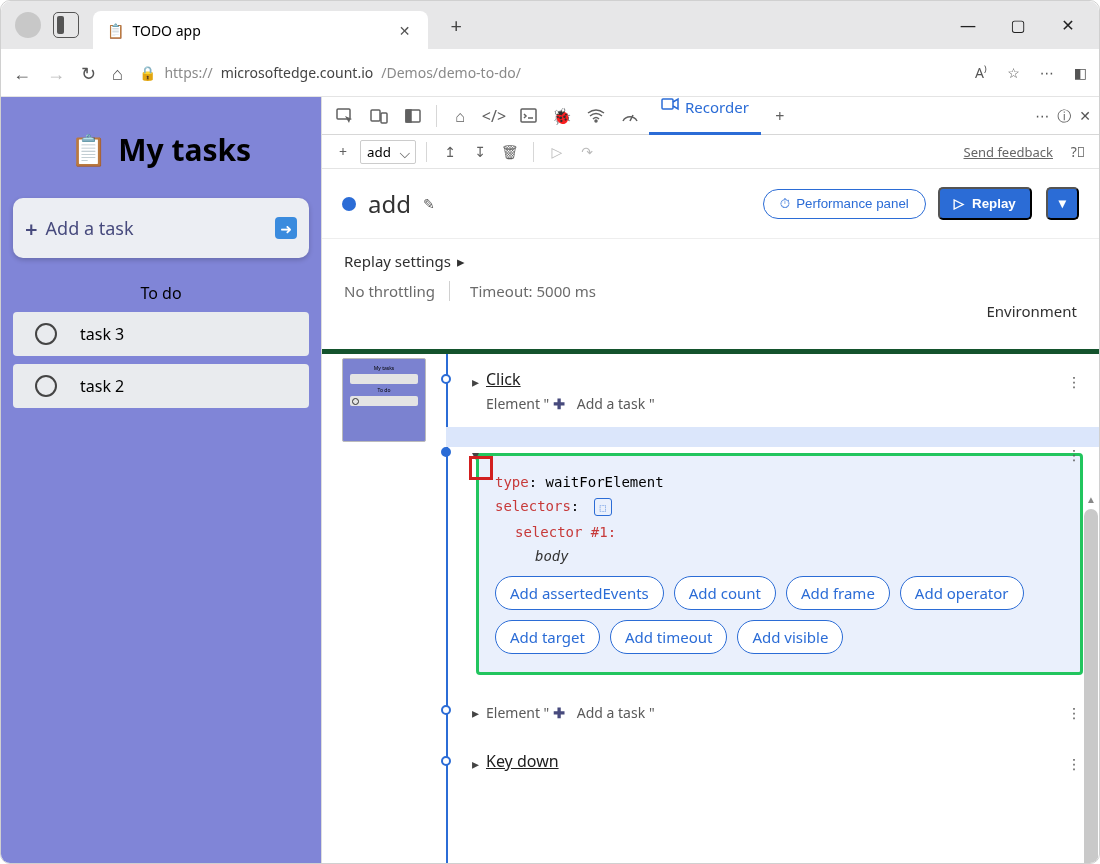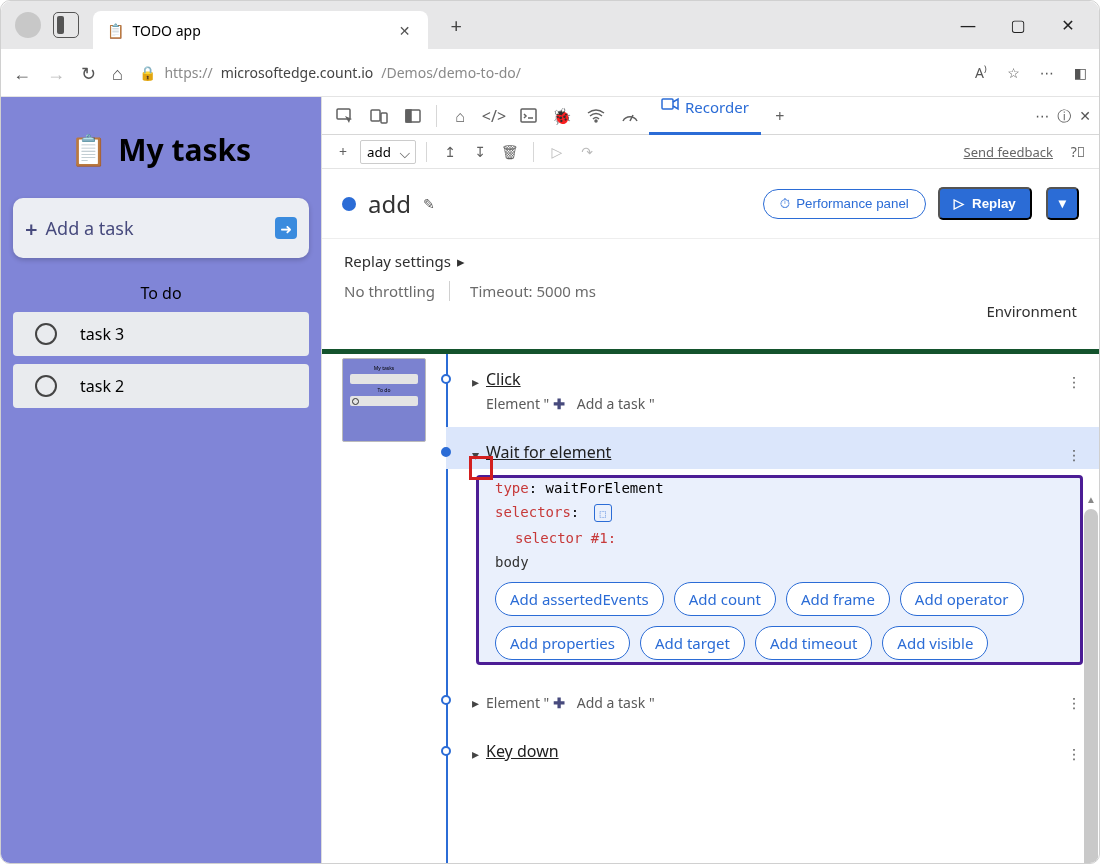--- a/index.html
+++ b/index.html
@@ -66,25 +66,25 @@
   .thumb .mini3::before{content:"";width:5px;height:5px;border:1px solid #333;border-radius:50%;margin:0 2px;}
   .step{position:relative;margin-left:124px;padding:14px 20px 14px 40px;}
   .step .node{position:absolute;left:-5px;top:20px;width:10px;height:10px;border:2px solid #2b6cd6;background:#fff;border-radius:50%;}
   .step .disc{position:absolute;left:26px;top:18px;color:#444;}
   .step .title{font-size:16px;color:#202020;text-decoration:underline;}
   .step .sub{color:#5a5a5a;margin-top:4px;display:flex;align-items:center;gap:4px;}
   .step .plusmini{color:#474a7d;font-weight:700;}
   .step .menu{position:absolute;right:18px;top:18px;color:#555;}
   .expanded{background:#dbe6fb;}
   .redbox1{position:absolute;left:147px;top:102px;width:24px;height:24px;border:3px solid #d21f1f;z-index:5;}
-  .details{border:3px solid #4c1d95;border-radius:4px;margin:6px 16px 10px 154px;padding:2px 16px;background:#eaf0fc;}
+  .details{border:3px solid #22c55e;border-radius:4px;margin:6px 16px 10px 154px;padding:18px 16px;background:#eaf0fc;}
   .details .kv{font-family:ui-monospace,Consolas,monospace;margin-bottom:8px;font-size:14px;}
   .details .k{color:#c73939;}
   .details .selhdr{color:#c73939;margin-left:20px;}
-  .details .body1{color:#333;}
+  .details .body1{margin-left:40px;color:#333;font-style:italic;}
   .details .selic{display:inline-flex;width:18px;height:18px;border:1.5px solid #2b6cd6;border-radius:3px;vertical-align:middle;margin-left:6px;align-items:center;justify-content:center;color:#2b6cd6;font-size:10px;}
   .chips{display:flex;flex-wrap:wrap;gap:10px;margin-top:12px;}
   .chip{border:1px solid #2b6cd6;color:#2b6cd6;border-radius:18px;padding:6px 14px;background:#fff;font-size:15px;}
   .scroll{position:absolute;right:1px;top:412px;width:14px;height:400px;background:#c9c9c9;border-radius:7px;}
   .scrollarrow{position:absolute;right:3px;top:395px;color:#888;font-size:10px;}
   .edit-ic{color:#555;}
   svg{display:block;}
 </style>
 </head>
 <body>
@@ -264,35 +264,33 @@
           <div class="node"></div>
           <span class="disc">▸</span>
           <div class="title">Click</div>
           <div class="sub"><span>Element "</span><span class="plusmini">✚</span>&nbsp;<span>Add a task</span><span>"</span></div>
           <span class="menu">⋮</span>
         </div>
 
         <div class="step expanded" style="padding-bottom:6px;">
           <div class="node" style="background:#2b6cd6"></div>
           <span class="disc">▾</span>
-          <div class="title">Wait for element</div>
           <span class="menu">⋮</span>
         </div>
         <div class="redbox1"></div>
         <div class="details expanded">
           <div class="kv"><span class="k">type</span>: <span>waitForElement</span></div>
           <div class="kv"><span class="k">selectors</span>: <span class="selic">⬚</span></div>
           <div class="kv selhdr"><span>selector #1</span>:</div>
           <div class="kv body1">body</div>
           <div class="chips">
             <span class="chip">Add assertedEvents</span>
             <span class="chip">Add count</span>
             <span class="chip">Add frame</span>
             <span class="chip">Add operator</span>
-            <span class="chip">Add properties</span>
             <span class="chip">Add target</span>
             <span class="chip">Add timeout</span>
             <span class="chip">Add visible</span>
           </div>
         </div>
 
         <div class="step">
           <div class="node"></div>
           <span class="disc">▸</span>
           <div class="sub"><span>Element "</span><span class="plusmini">✚</span>&nbsp;<span>Add a task</span><span>"</span></div>

